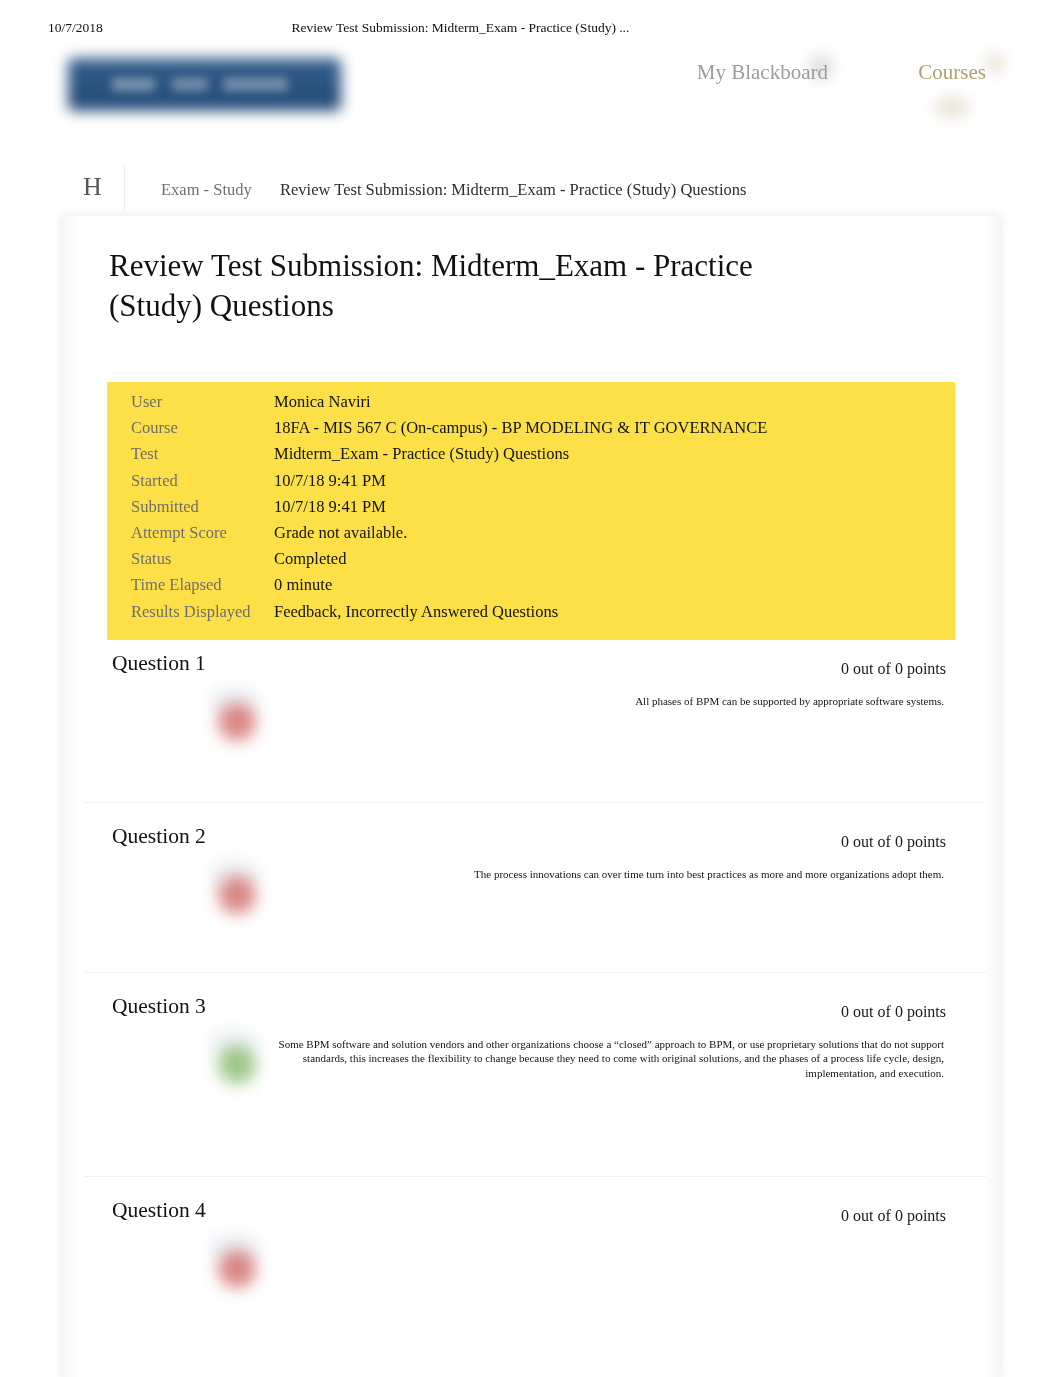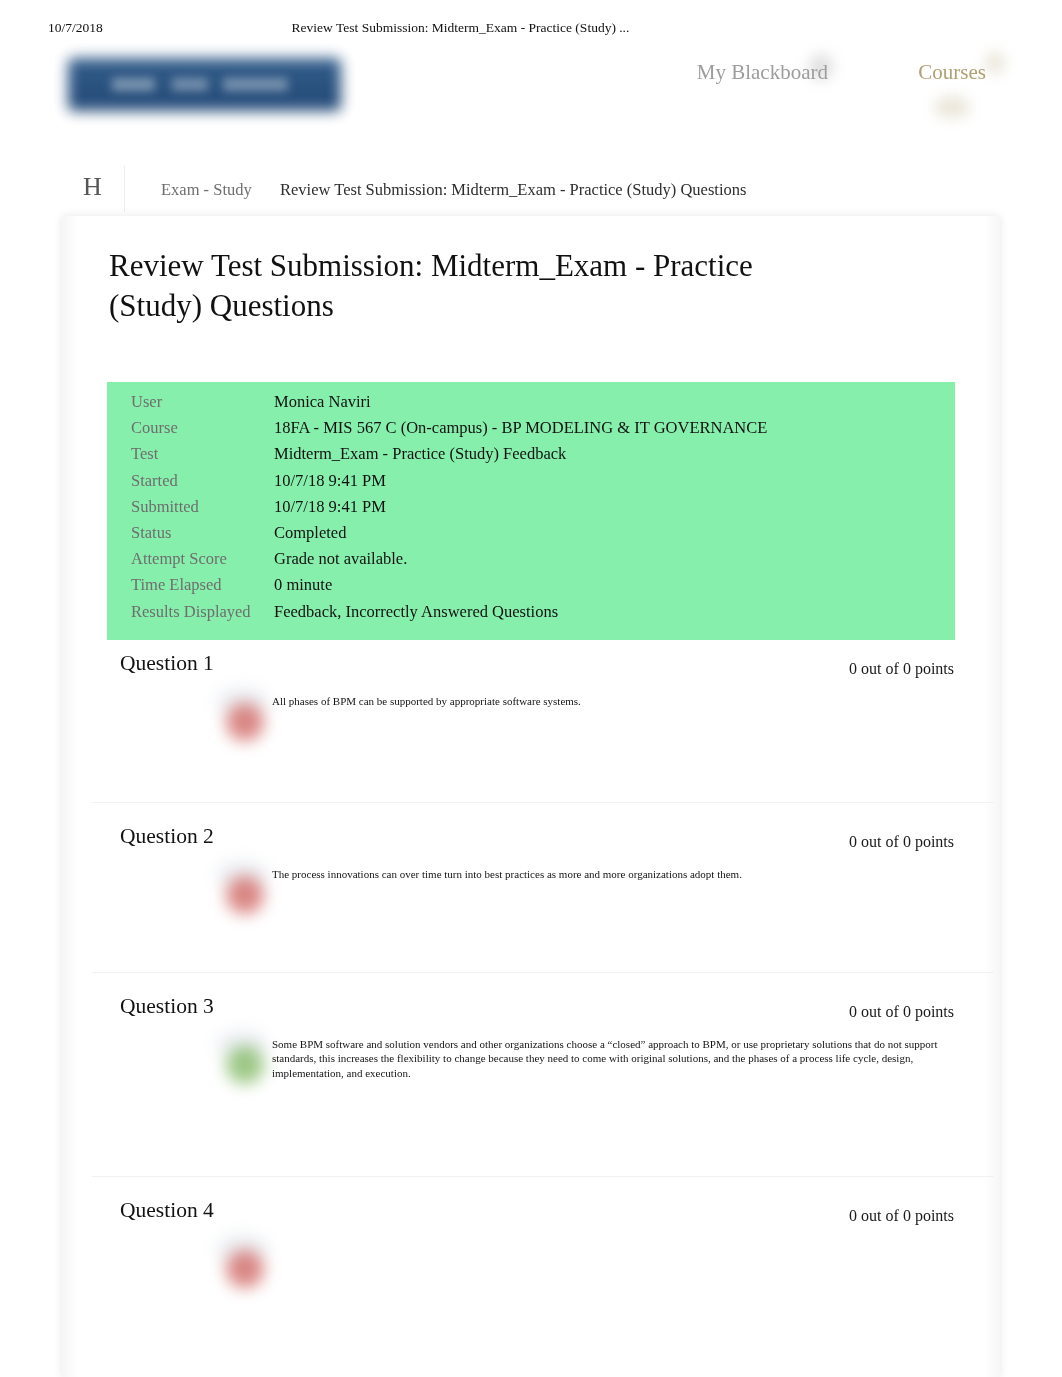--- a/index.html
+++ b/index.html
@@ -176,21 +176,21 @@
     font-weight: normal;
     margin: 0;
   }
 
   
   .info-table {
     position: absolute;
     left: 45px;
     top: 166px;
     width: 848px;
-    background: #86efac;
+    background: #fde047;
     padding: 10px 0 12px 0;
   }
   .info-row {
     display: flex;
     align-items: baseline;
     height: 26.2px;
     padding-left: 24px;
   }
   .info-label {
     width: 143px;
@@ -201,22 +201,23 @@
   }
   .info-value {
     font-size: 16.5px;
     color: #111111;
     white-space: nowrap;
   }
 
   
   .question-block {
     position: absolute;
-    left: 12px;
+    left: 4px;
     width: 938px;
+    text-align: right;
   }
   .q-sep {
     position: absolute;
     left: 18px;
     top: 0;
     width: 902px;
     height: 1px;
     background: #f1f1f1;
   }
   .q-header {
@@ -315,37 +316,37 @@
     <div class="info-row">
       <div class="info-label">User</div>
       <div class="info-value">Monica Naviri</div>
     </div>
     <div class="info-row">
       <div class="info-label">Course</div>
       <div class="info-value">18FA - MIS 567 C (On-campus) - BP MODELING &amp; IT GOVERNANCE</div>
     </div>
     <div class="info-row">
       <div class="info-label">Test</div>
-      <div class="info-value">Midterm_Exam - Practice (Study) Feedback</div>
+      <div class="info-value">Midterm_Exam - Practice (Study) Questions</div>
     </div>
     <div class="info-row">
       <div class="info-label">Started</div>
       <div class="info-value">10/7/18 9:41 PM</div>
     </div>
     <div class="info-row">
       <div class="info-label">Submitted</div>
       <div class="info-value">10/7/18 9:41 PM</div>
     </div>
     <div class="info-row">
+      <div class="info-label">Attempt Score</div>
+      <div class="info-value">Grade not available.</div>
+    </div>
+    <div class="info-row">
       <div class="info-label">Status</div>
       <div class="info-value">Completed</div>
-    </div>
-    <div class="info-row">
-      <div class="info-label">Attempt Score</div>
-      <div class="info-value">Grade not available.</div>
     </div>
     <div class="info-row">
       <div class="info-label">Time Elapsed</div>
       <div class="info-value">0 minute</div>
     </div>
     <div class="info-row">
       <div class="info-label">Results Displayed</div>
       <div class="info-value">Feedback, Incorrectly Answered Questions</div>
     </div>
   </div>

